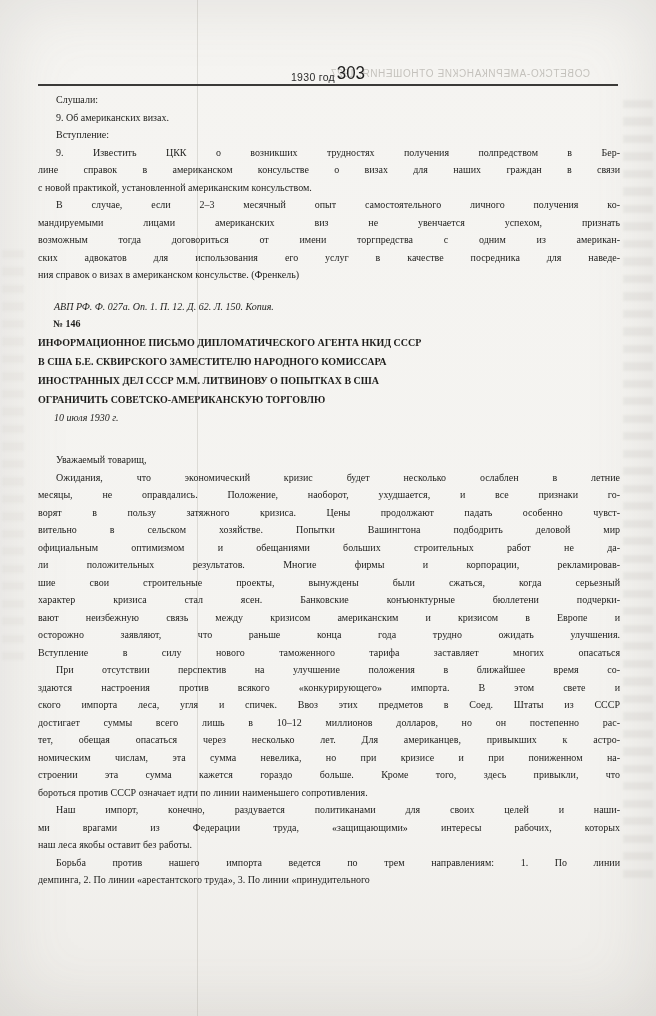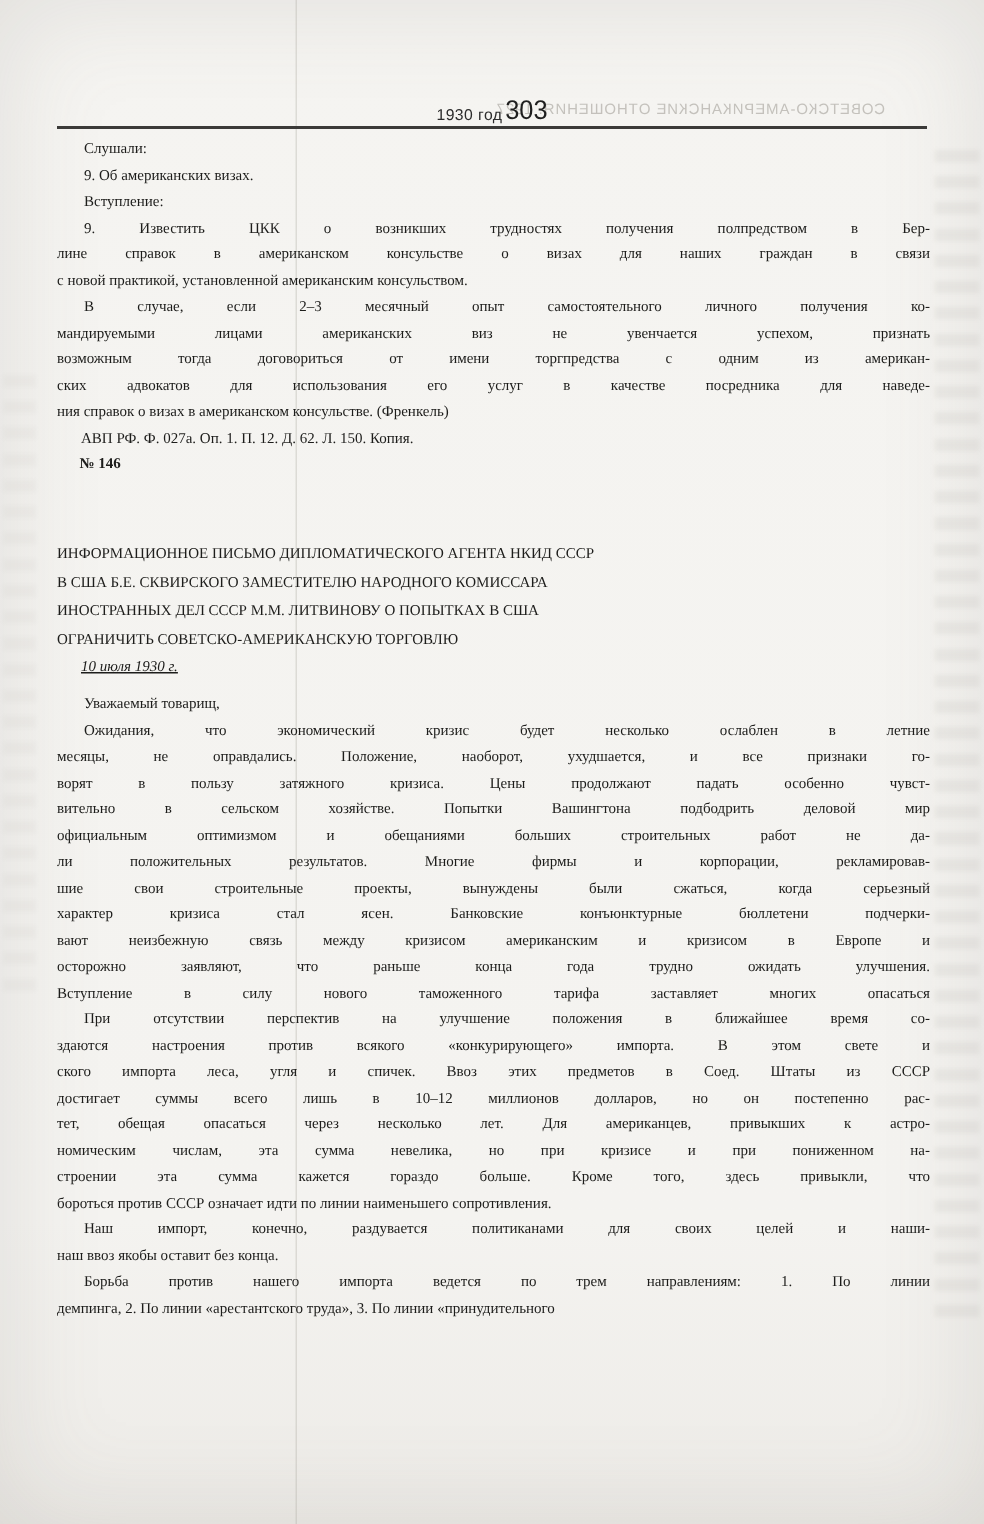--- a/index.html
+++ b/index.html
@@ -82,24 +82,24 @@
   .doc-body {
     position: absolute;
     left: 38px; top: 91px; width: 582px;
     font-size: 10px;
     line-height: 17.5px;
     color: #1d1d1b;
   }
   .line { text-align: left; }
   .line.just { text-align: justify; text-align-last: justify; }
   .line.ind { text-indent: 18px; }
-  .block.archive { padding-left: 16px; }
+  .block.archive { font-style: italic; padding-left: 16px; margin-top: 14px; }
   .block.docnum  { font-weight: bold; padding-left: 15px; }
-  .block.title   { font-weight: normal; line-height: 19px; margin-top: 41px; }
-  .block.date    { font-style: italic; padding-left: 16px; margin-bottom: 8px; text-decoration: underline; }
+  .block.title   { font-weight: bold; line-height: 19px; }
+  .block.date    { font-style: italic; padding-left: 16px; margin-bottom: 25px; }
 </style>
 </head>
 <body>
 
 <div class="page">
   <div class="fold-line"></div>
   <div class="bleed-header">СОВЕТСКО-АМЕРИКАНСКИЕ ОТНОШЕНИЯ. 1927</div>
   <div class="bleed-col right"></div>
   <div class="bleed-col left"></div>
 
@@ -167,20 +167,21 @@
         <div class="line just">здаются настроения против всякого «конкурирующего» импорта. В этом свете и</div>
         <div class="line just">ского импорта леса, угля и спичек. Ввоз этих предметов в Соед. Штаты из СССР</div>
         <div class="line just">достигает суммы всего лишь в 10–12 миллионов долларов, но он постепенно рас-</div>
         <div class="line just">тет, обещая опасаться через несколько лет. Для американцев, привыкших к астро-</div>
         <div class="line just">номическим числам, эта сумма невелика, но при кризисе и при пониженном на-</div>
         <div class="line just">строении эта сумма кажется гораздо больше. Кроме того, здесь привыкли, что</div>
         <div class="line">бороться против СССР означает идти по линии наименьшего сопротивления.</div>
       </div>
       <div class="block para">
         <div class="line ind just">Наш импорт, конечно, раздувается политиканами для своих целей и наши-</div>
-        <div class="line">наш ввоз якобы оставит без конца.</div>
+        <div class="line just">ми врагами из Федерации труда, «защищающими» интересы рабочих, которых</div>
+        <div class="line">наш леса якобы оставит без работы.</div>
       </div>
       <div class="block para">
         <div class="line ind just">Борьба против нашего импорта ведется по трем направлениям: 1. По линии</div>
         <div class="line">демпинга, 2. По линии «арестантского труда», 3. По линии «принудительного</div>
       </div>
     </div>
 </div>
 
 </body></html>

